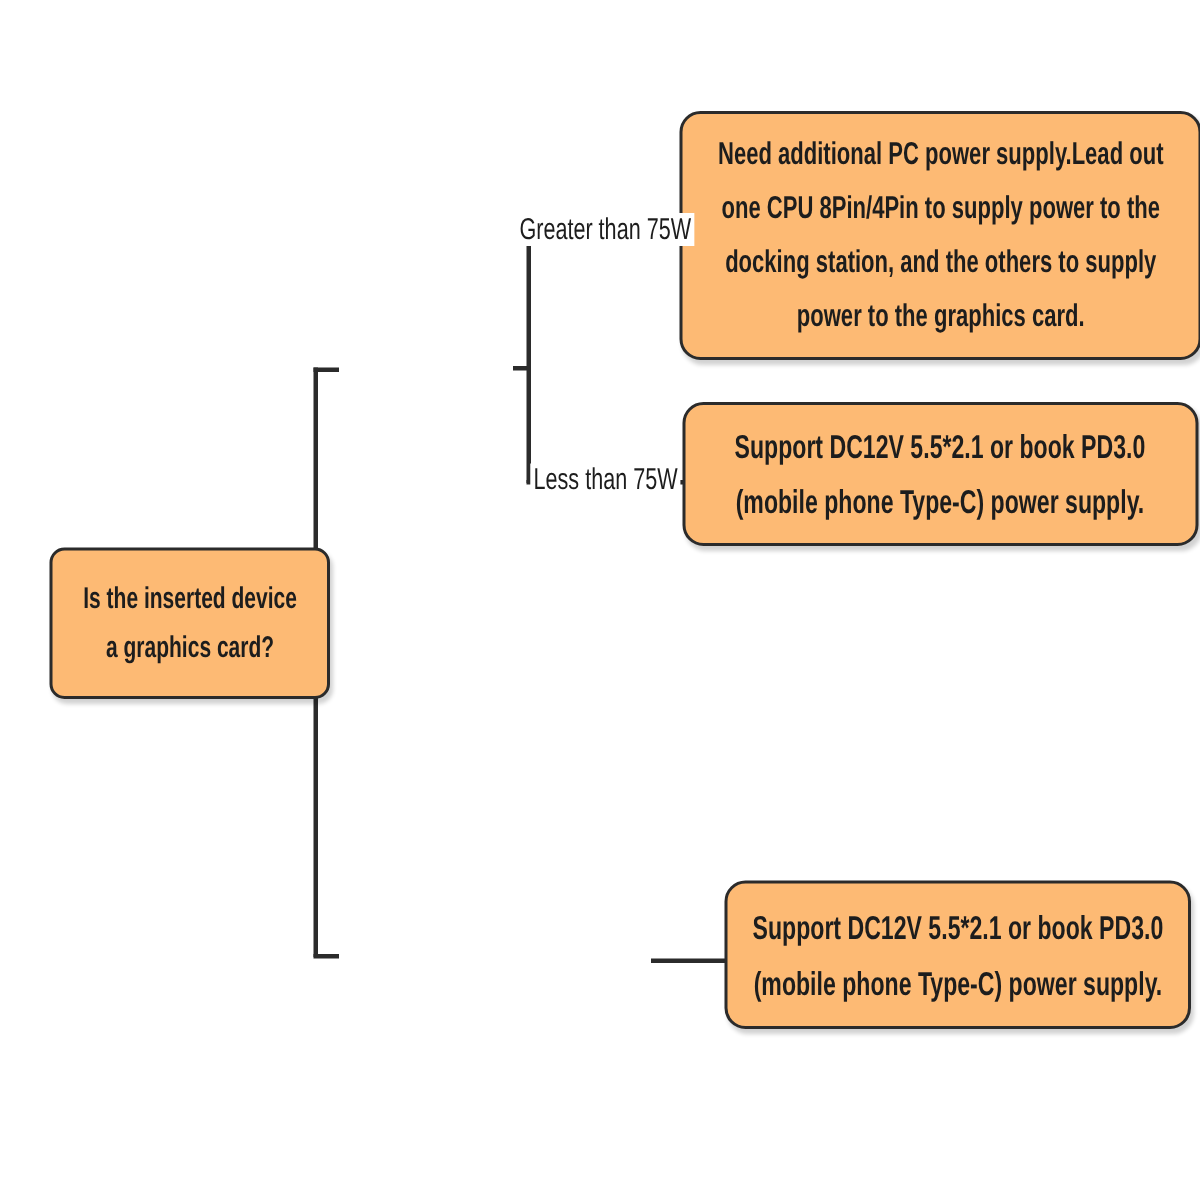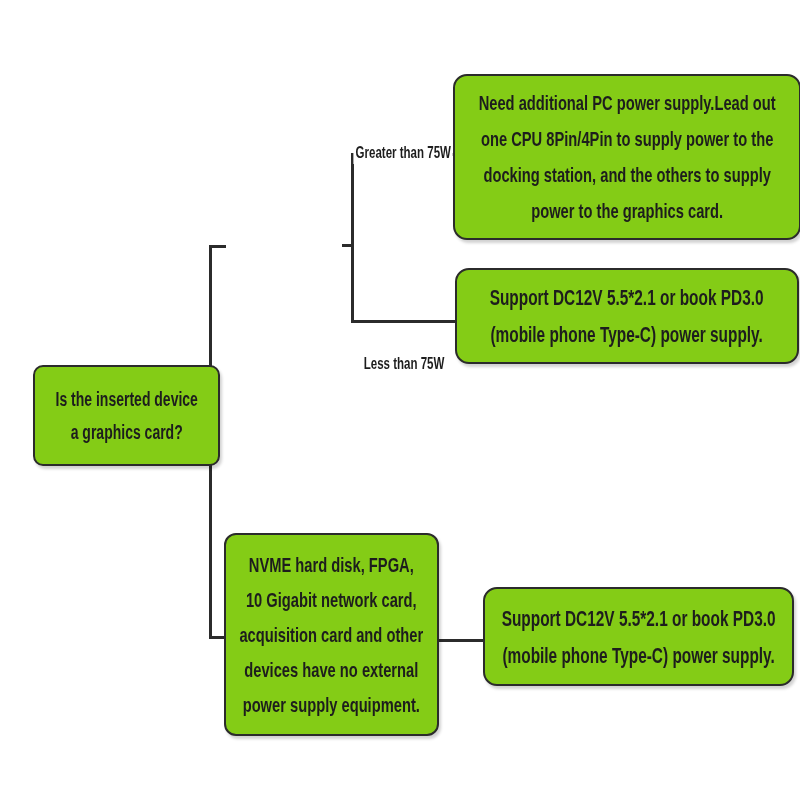--- a/index.html
+++ b/index.html
@@ -1,32 +1,32 @@
 <!DOCTYPE html>
 <html><head>
 <meta charset="utf-8">
 <style>
   html,body{margin:0;padding:0;background:#ffffff;}
   #canvas{
     position:relative;width:800px;height:800px;background:#ffffff;overflow:hidden;
     font-family:"Liberation Sans","DejaVu Sans",sans-serif;color:#1d1d1d;
   }
   .box{
-    position:absolute;background:#84cc16;border:2.5px solid #2b2b2b;
+    position:absolute;background:#fdba74;border:2.5px solid #2b2b2b;
     display:flex;align-items:center;justify-content:center;
     box-shadow:2px 3px 3px rgba(0,0,0,0.18);
   }
   .txt{
     transform:scaleX(0.7);text-align:center;font-weight:700;color:#1d1d1d;
   }
   .txt .ln{white-space:nowrap;}
   .cline{position:absolute;background:#2b2b2b;}
   .edge-label{
     position:absolute;display:flex;align-items:center;justify-content:center;
-    font-size:16px;line-height:22px;font-weight:700;color:#1d1d1d;z-index:5;
+    font-size:20px;line-height:22px;font-weight:400;color:#1d1d1d;z-index:5;
   }
   .edge-label span{
     transform:scaleX(0.72);background:#ffffff;padding:0 3px;white-space:nowrap;
   }
   
   .b-root{left:17px;top:365px;width:183px;height:97px;border-radius:10px;margin-left:16px;}
   .b-root .txt{font-size:20px;line-height:33px;}
   .b-graphics{left:224px;top:205px;width:119px;height:81px;border-radius:12px;}
   .b-graphics .txt{font-size:23px;line-height:30px;}
   .b-gpu-high{left:453px;top:74px;width:344px;height:162px;border-radius:14px;}
@@ -49,21 +49,21 @@
   <div class="cline" style="left:342px;top:244px;width:11px;height:2.5px;"></div>
   <div class="cline" style="left:351px;top:153px;width:2.5px;height:169px;"></div>
   <div class="cline" style="left:351px;top:153px;width:104px;height:2.5px;"></div>
   <div class="cline" style="left:351px;top:320px;width:106px;height:2.5px;"></div>
   <div class="cline" style="left:209px;top:636px;width:17px;height:2.5px;"></div>
   <div class="cline" style="left:434px;top:639px;width:50px;height:2.5px;"></div>
 
   <div class="edge-label" style="left:351px;top:142px;width:104px;height:22px;">
     <span>Greater than 75W</span>
   </div>
-  <div class="edge-label" style="left:351px;top:309px;width:106px;height:22px;margin-top:44px;">
+  <div class="edge-label" style="left:351px;top:309px;width:106px;height:22px;">
     <span>Less than 75W</span>
   </div>
 
   <div class="box b-root">
     <div class="txt">
         <div class="ln">Is the inserted device</div>
         <div class="ln">a graphics card?</div>
       </div>
   </div>
 
@@ -77,29 +77,20 @@
       </div>
   </div>
 
   <div class="box b-gpu-low">
     <div class="txt">
         <div class="ln">Support DC12V 5.5*2.1 or book PD3.0</div>
         <div class="ln">(mobile phone Type-C) power supply.</div>
       </div>
   </div>
 
-  <div class="box b-nvme">
-    <div class="txt">
-        <div class="ln">NVME hard disk, FPGA,</div>
-        <div class="ln">10 Gigabit network card,</div>
-        <div class="ln">acquisition card and other</div>
-        <div class="ln">devices have no external</div>
-        <div class="ln">power supply equipment.</div>
-      </div>
-  </div>
 
   <div class="box b-nvme-power">
     <div class="txt">
         <div class="ln">Support DC12V 5.5*2.1 or book PD3.0</div>
         <div class="ln">(mobile phone Type-C) power supply.</div>
       </div>
   </div>
 
 </div>
 

